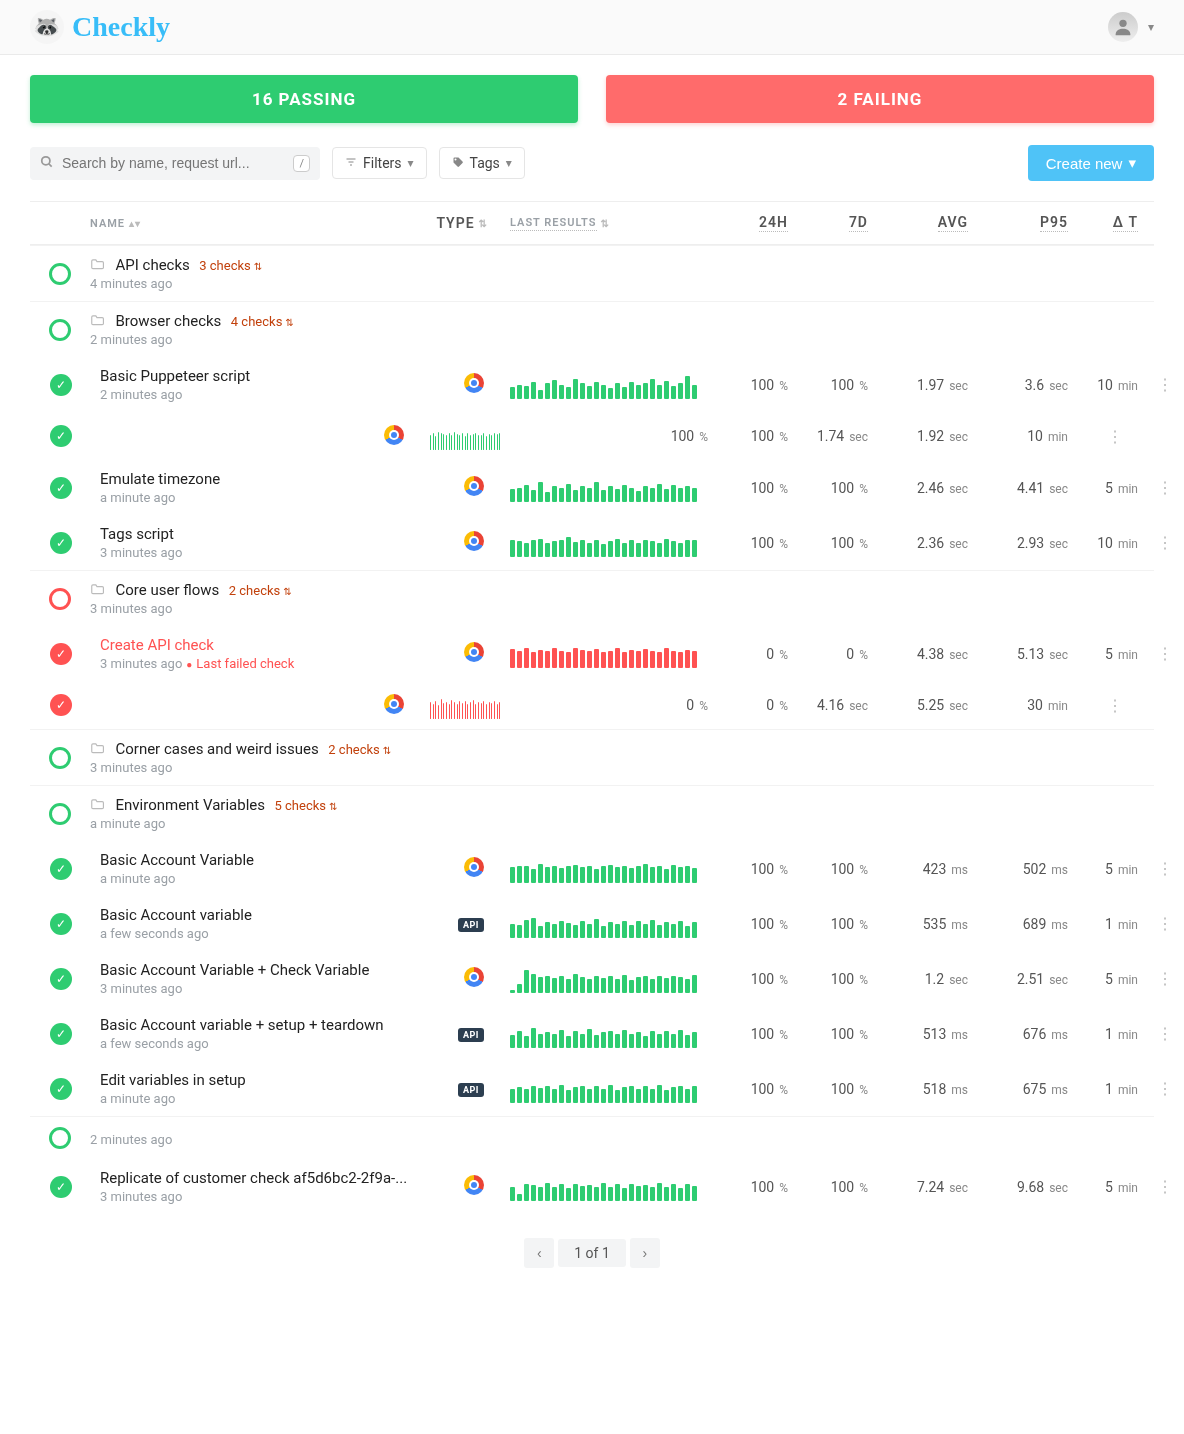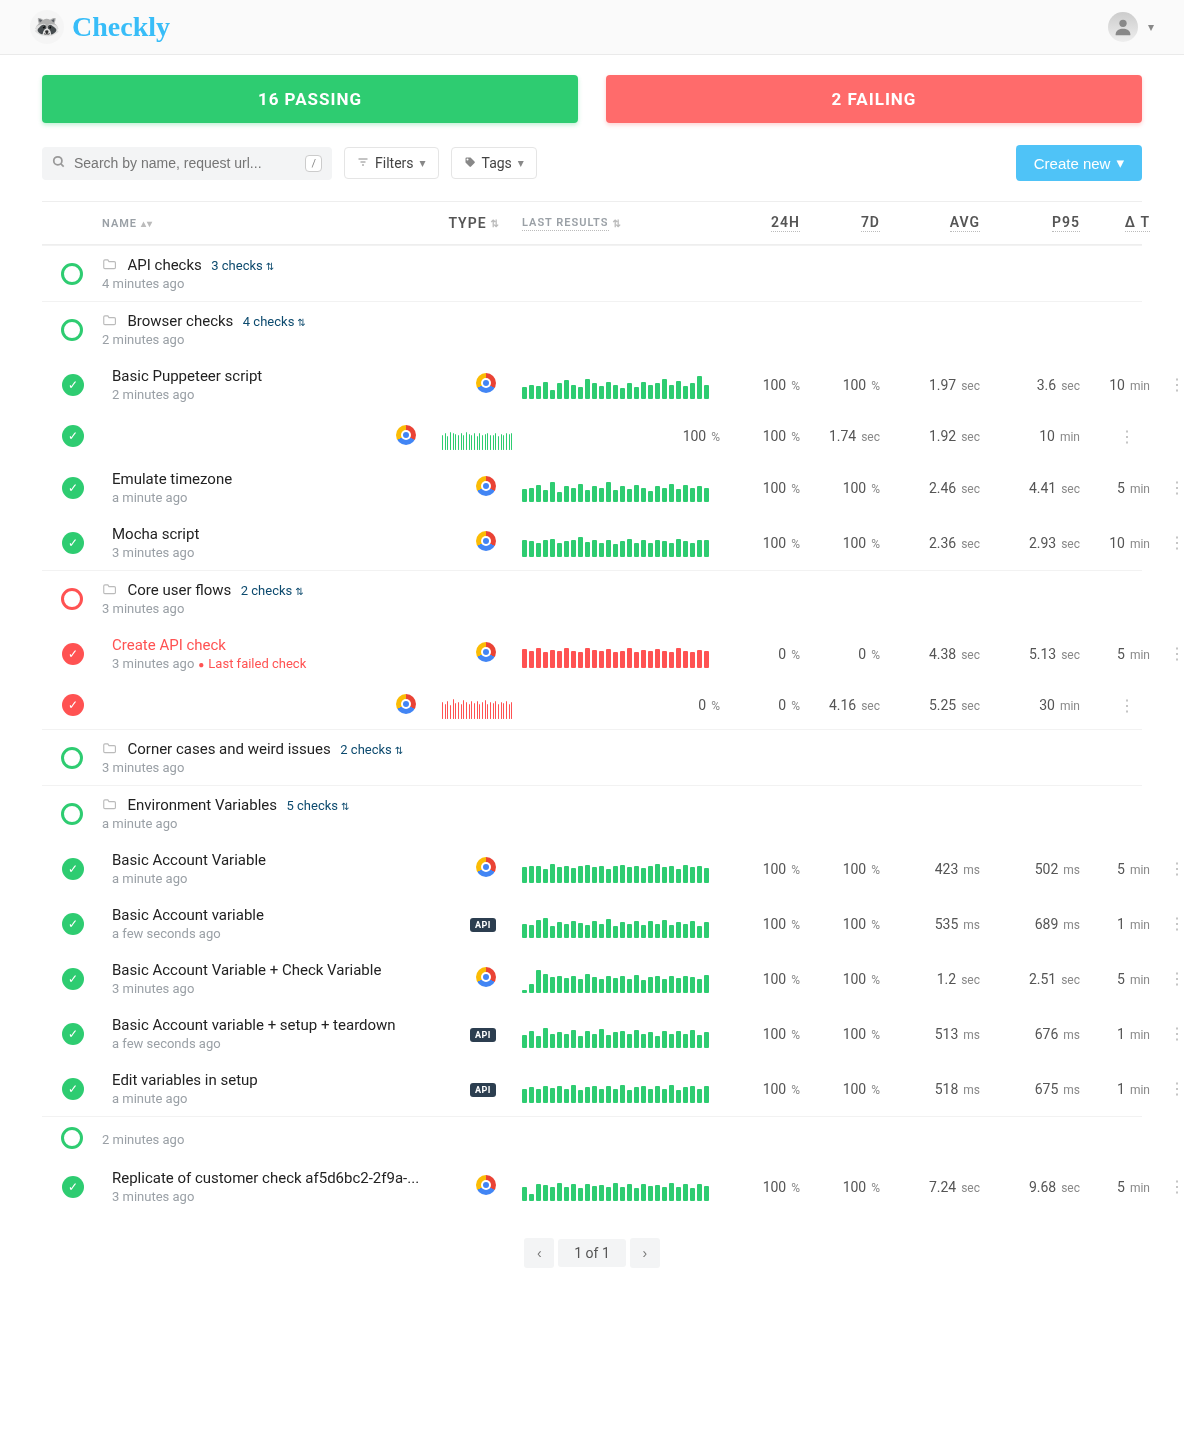--- a/index.html
+++ b/index.html
@@ -30,21 +30,21 @@
     font-size: 22px;
   }
   .user-menu { display:flex; align-items:center; gap:10px; cursor:pointer; }
   .avatar {
     width: 30px; height: 30px; border-radius: 50%;
     background: linear-gradient(#ccc,#eee);
     display:flex; align-items:center; justify-content:center;
   }
   .chevron { color:#888; font-size:12px; }
 
-  .main { padding: 20px 42px; }
+  .main { padding: 20px 30px; }
 
   
   .status-tiles { display:flex; gap:28px; margin-bottom: 22px; }
   .tile {
     flex:1; text-align:center; color:#fff; font-weight:700;
     font-size:17px; letter-spacing:1px; padding:14px 0; border-radius:4px;
   }
   .tile.pass { background:#2ecc71; box-shadow: 0 2px 4px rgba(46,204,113,.3); }
   .tile.fail { background:#ff6b6b; box-shadow: 0 2px 4px rgba(255,107,107,.3); }
 
@@ -110,21 +110,21 @@
   .dot {
     width:22px; height:22px; border-radius:50%; background:#2ecc71;
     display:flex; align-items:center; justify-content:center; color:#fff;
     margin:0 auto; font-size:12px;
   }
   .dot.fail { background:#ff5252; }
   .dot.sub { margin-left: 20px; }
 
   .folder-ic { color:#bbb; margin-right:8px; font-size:14px; }
   .grp-title { color:#222; font-size:15px; }
-  .grp-link { color:#0c4a6e; font-size:13px; margin-left:6px; }
+  .grp-link { color:#c2410c; font-size:13px; margin-left:6px; }
   .grp-link .caret { font-size:10px; margin-left:3px; }
   .timestamp { color:#9aa0a6; font-size:13px; margin-top:2px; }
 
   .check-name { color:#222; font-size:15px; }
   .check-name.fail { color:#ff5252; }
   .sub-timestamp { color:#9aa0a6; font-size:13px; margin-top:2px; }
   .fail-tag { color:#ff5252; }
   .bullet { color:#ff5252; margin:0 4px; font-size:10px; }
 
   .type-badge {
@@ -444,21 +444,21 @@
         <div class="num">2.46<span class="unit"> sec</span></div>
         <div class="num">4.41<span class="unit"> sec</span></div>
         <div class="num">5<span class="unit"> min</span></div>
         <div class="kebab">⋮</div>
       </div>
       <div class="row sub-row">
         <div>
           <div class="dot  sub">✓</div>
         </div>
         <div style="padding-left:10px;">
-          <div class="check-name ">Mocha script</div>
+          <div class="check-name ">Tags script</div>
           <div class="sub-timestamp">3 minutes ago</div>
         </div>
         <div style="text-align:right;padding-right:16px;"><span class="type-badge">
             <span class="chrome-ic"></span>
           </span></div>
         <div style="padding-left:10px;">
           <div class="spark ">
             <span style="height:60%"></span>
             <span style="height:55%"></span>
             <span style="height:50%"></span>

